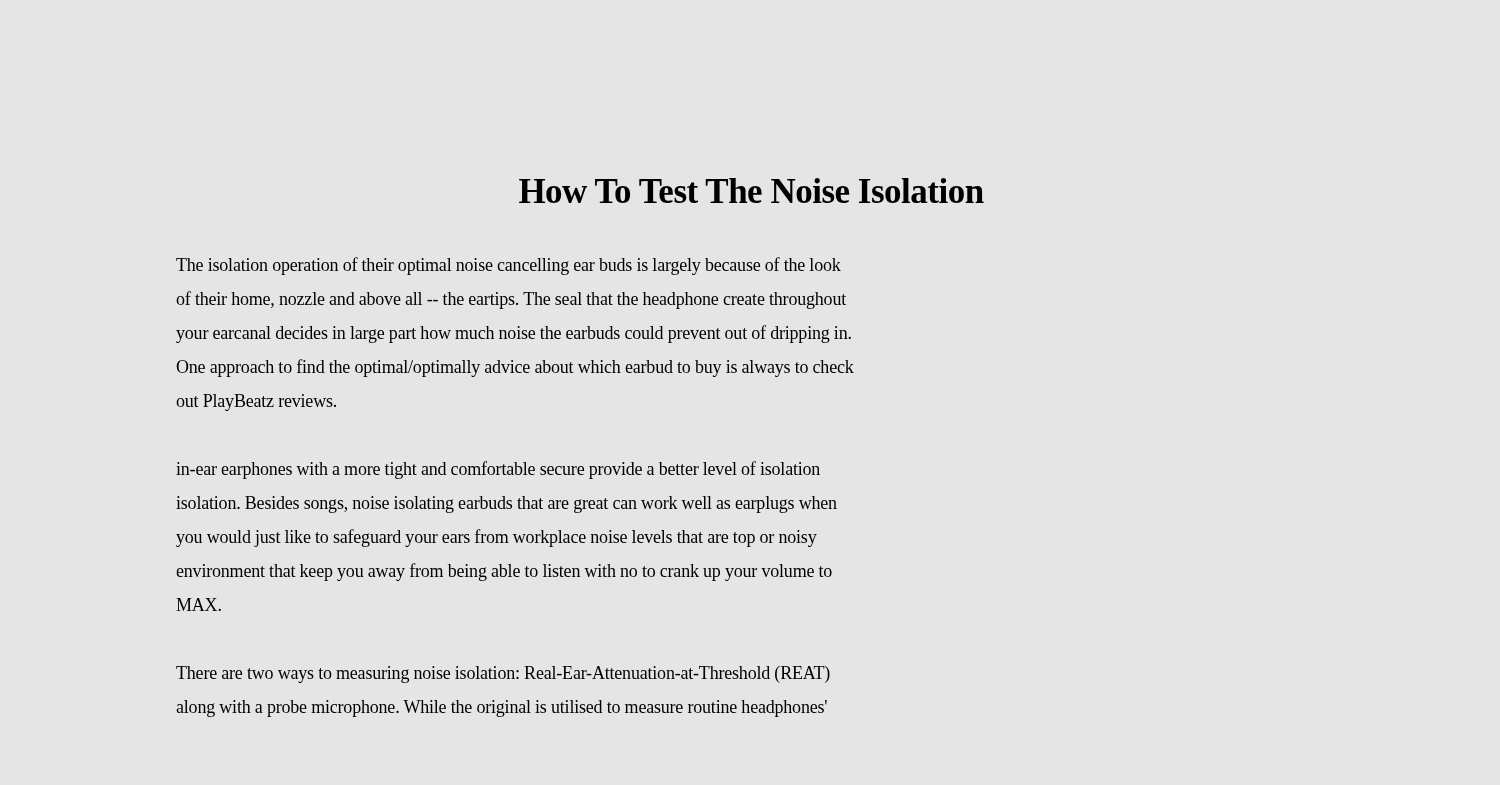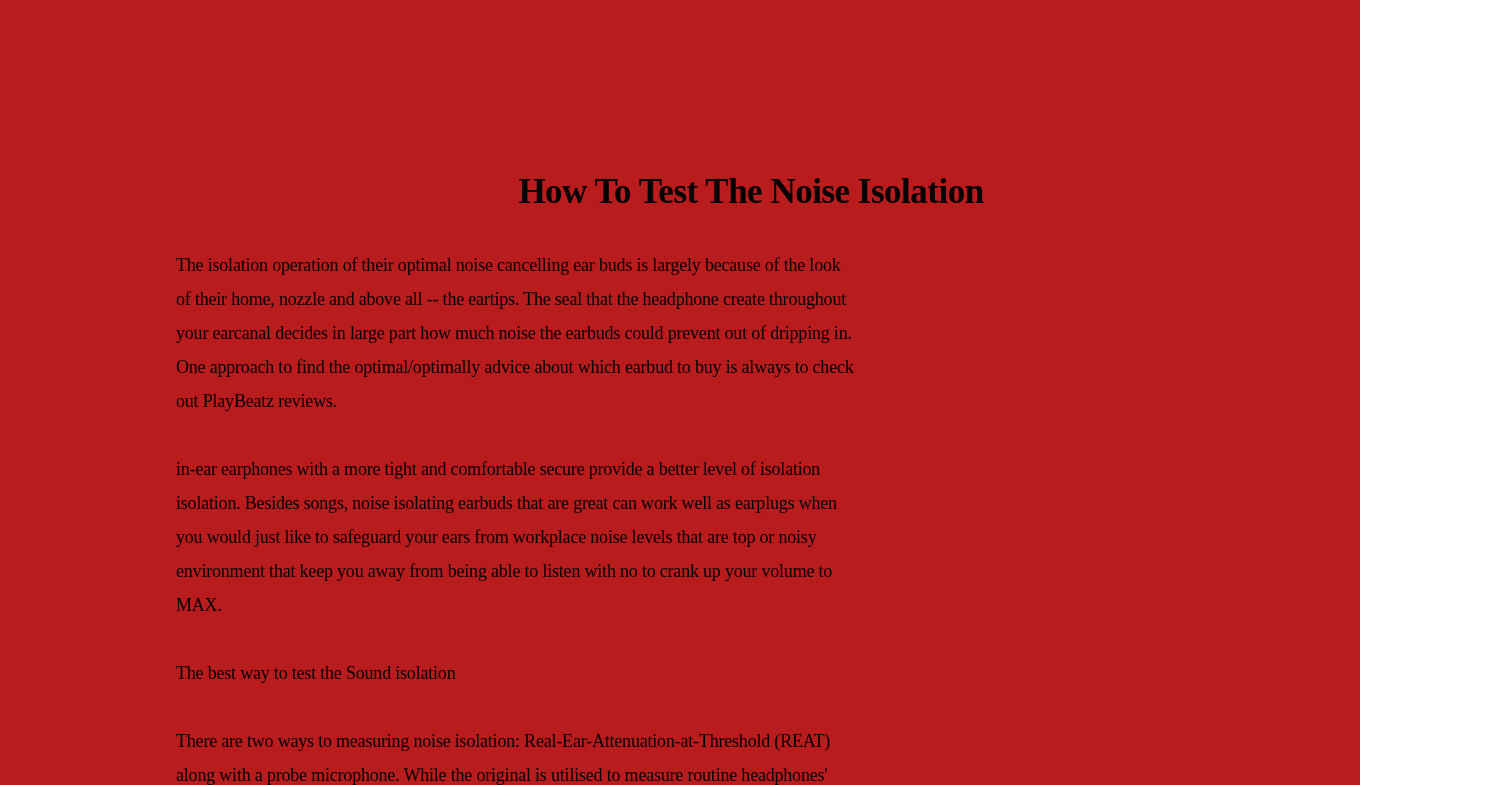--- a/index.html
+++ b/index.html
@@ -7,23 +7,23 @@
   html, body {
     width: 1500px;
     height: 785px;
     background: #ffffff;
     overflow: hidden;
     font-family: "Liberation Serif", "DejaVu Serif", serif;
   }
 
   .page {
     position: relative;
-    width: 1360px;
+    width: 1500px;
     height: 785px;
-    background: #b91c1c;
+    background: #e5e5e5;
     color: #000000;
     overflow: hidden;
   }
 
   .doc-content {
     position: absolute;
     left: 176px;
     top: 170px;
     width: 1150px;
   }
@@ -65,19 +65,18 @@
 your earcanal decides in large part how much noise the earbuds could prevent out of dripping in.
 One approach to find the optimal/optimally advice about which earbud to buy is always to check
 out PlayBeatz reviews.</p>
 
     <p class="doc-paragraph">in-ear earphones with a more tight and comfortable secure provide a better level of isolation
 isolation. Besides songs, noise isolating earbuds that are great can work well as earplugs when
 you would just like to safeguard your ears from workplace noise levels that are top or noisy
 environment that keep you away from being able to listen with no to crank up your volume to
 MAX.</p>
 
-    <p class="doc-paragraph">The best way to test the Sound isolation</p>
 
     <p class="doc-paragraph">There are two ways to measuring noise isolation: Real-Ear-Attenuation-at-Threshold (REAT)
 along with a probe microphone. While the original is utilised to measure routine headphones'</p>
 
   </div>
 </div>
 
 </body></html>

